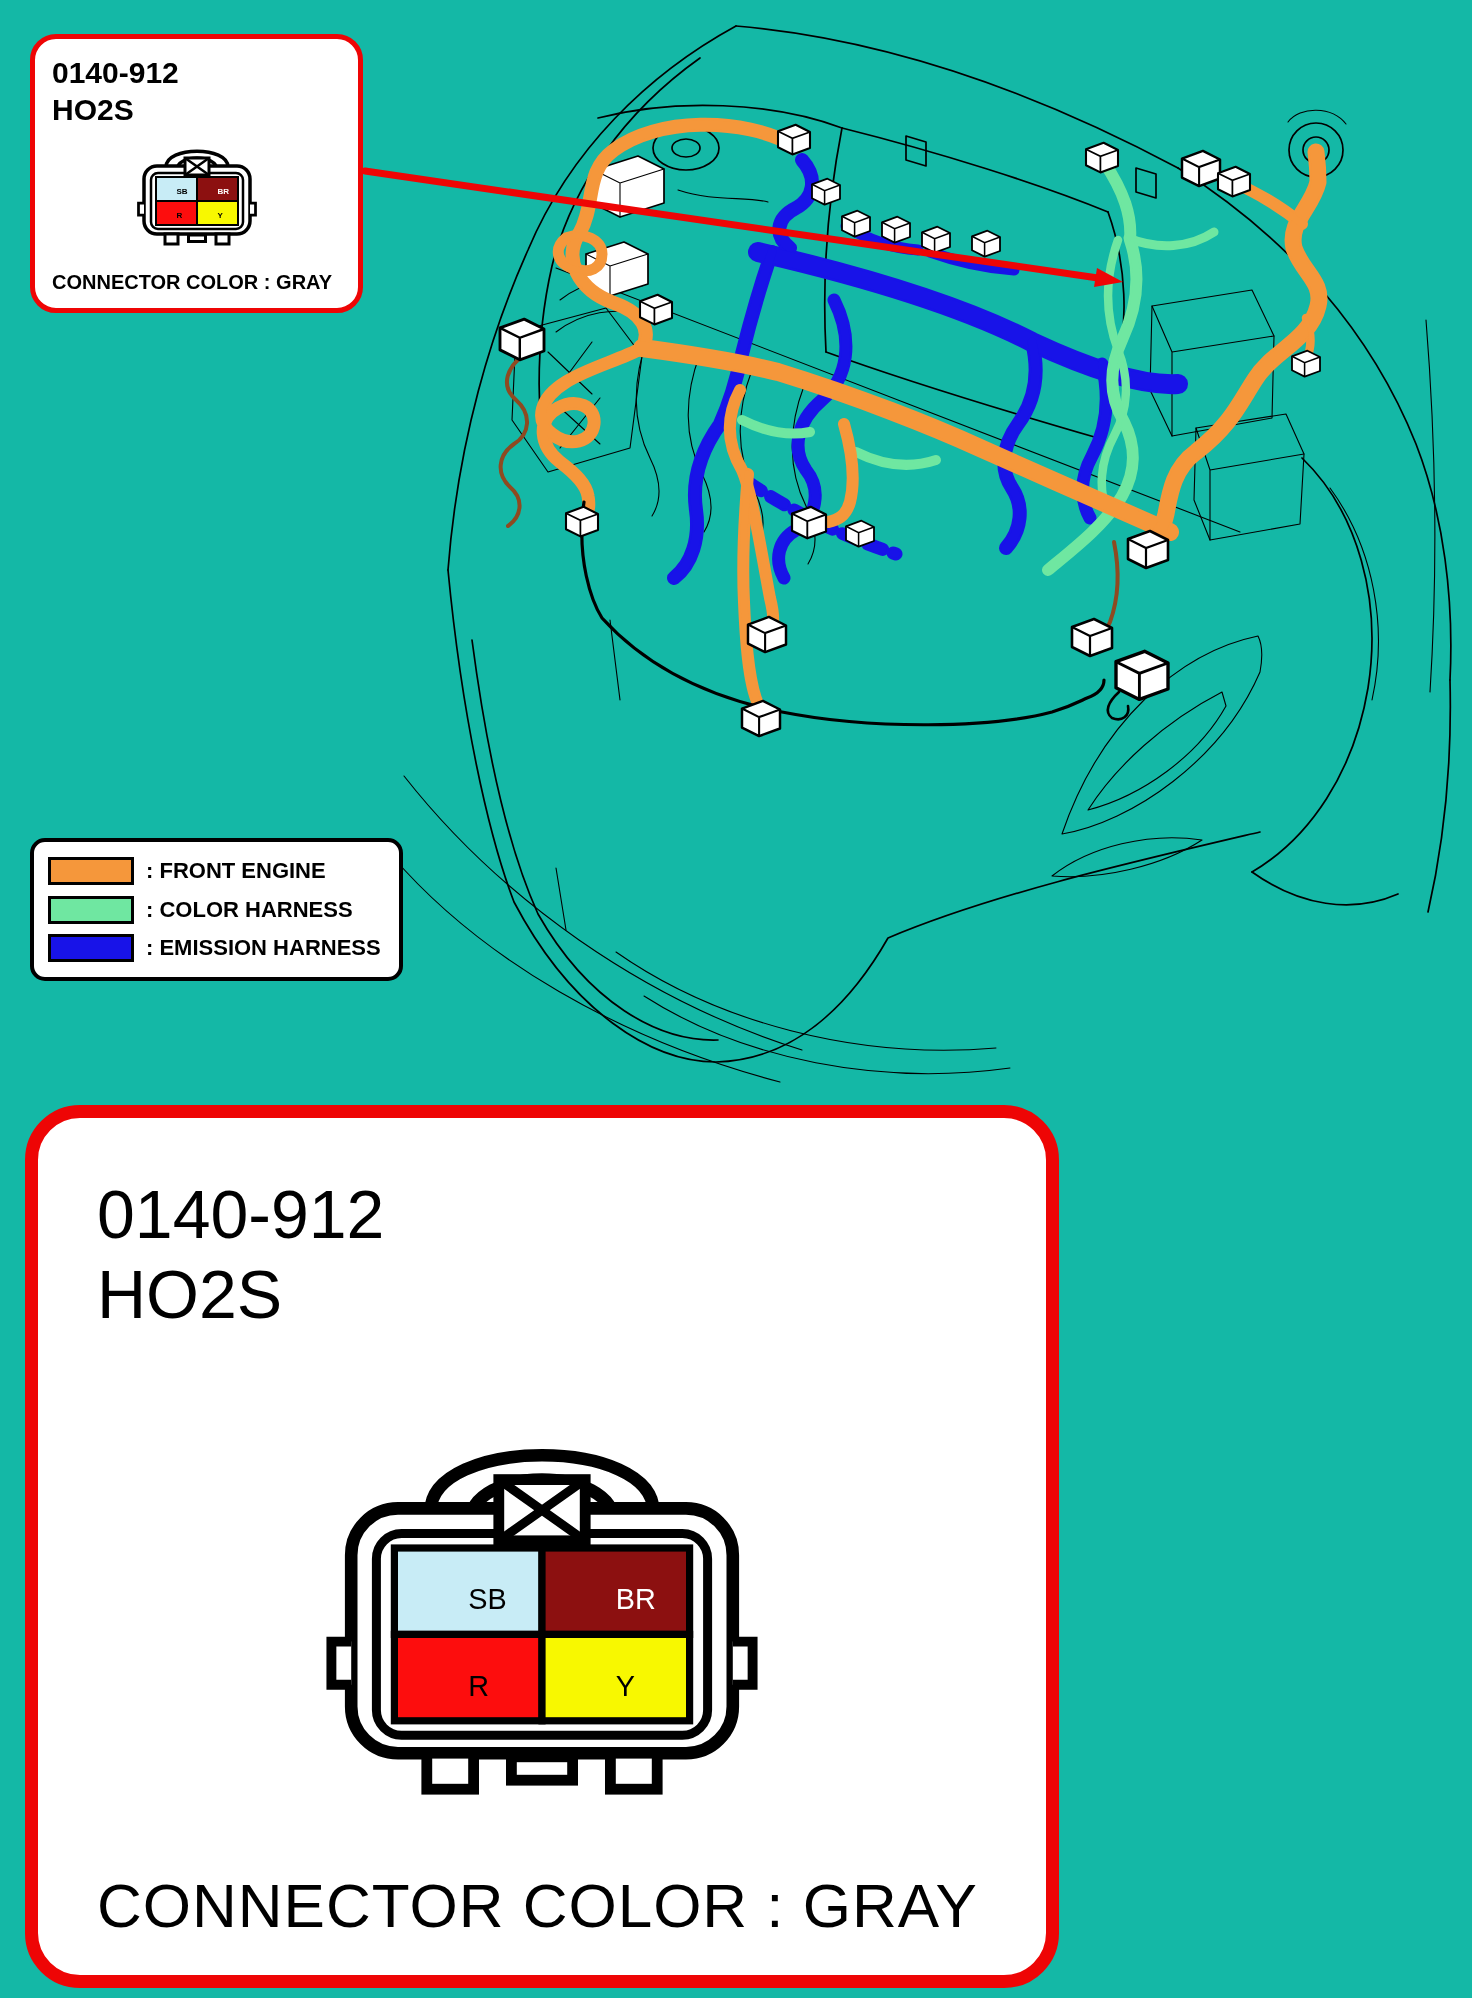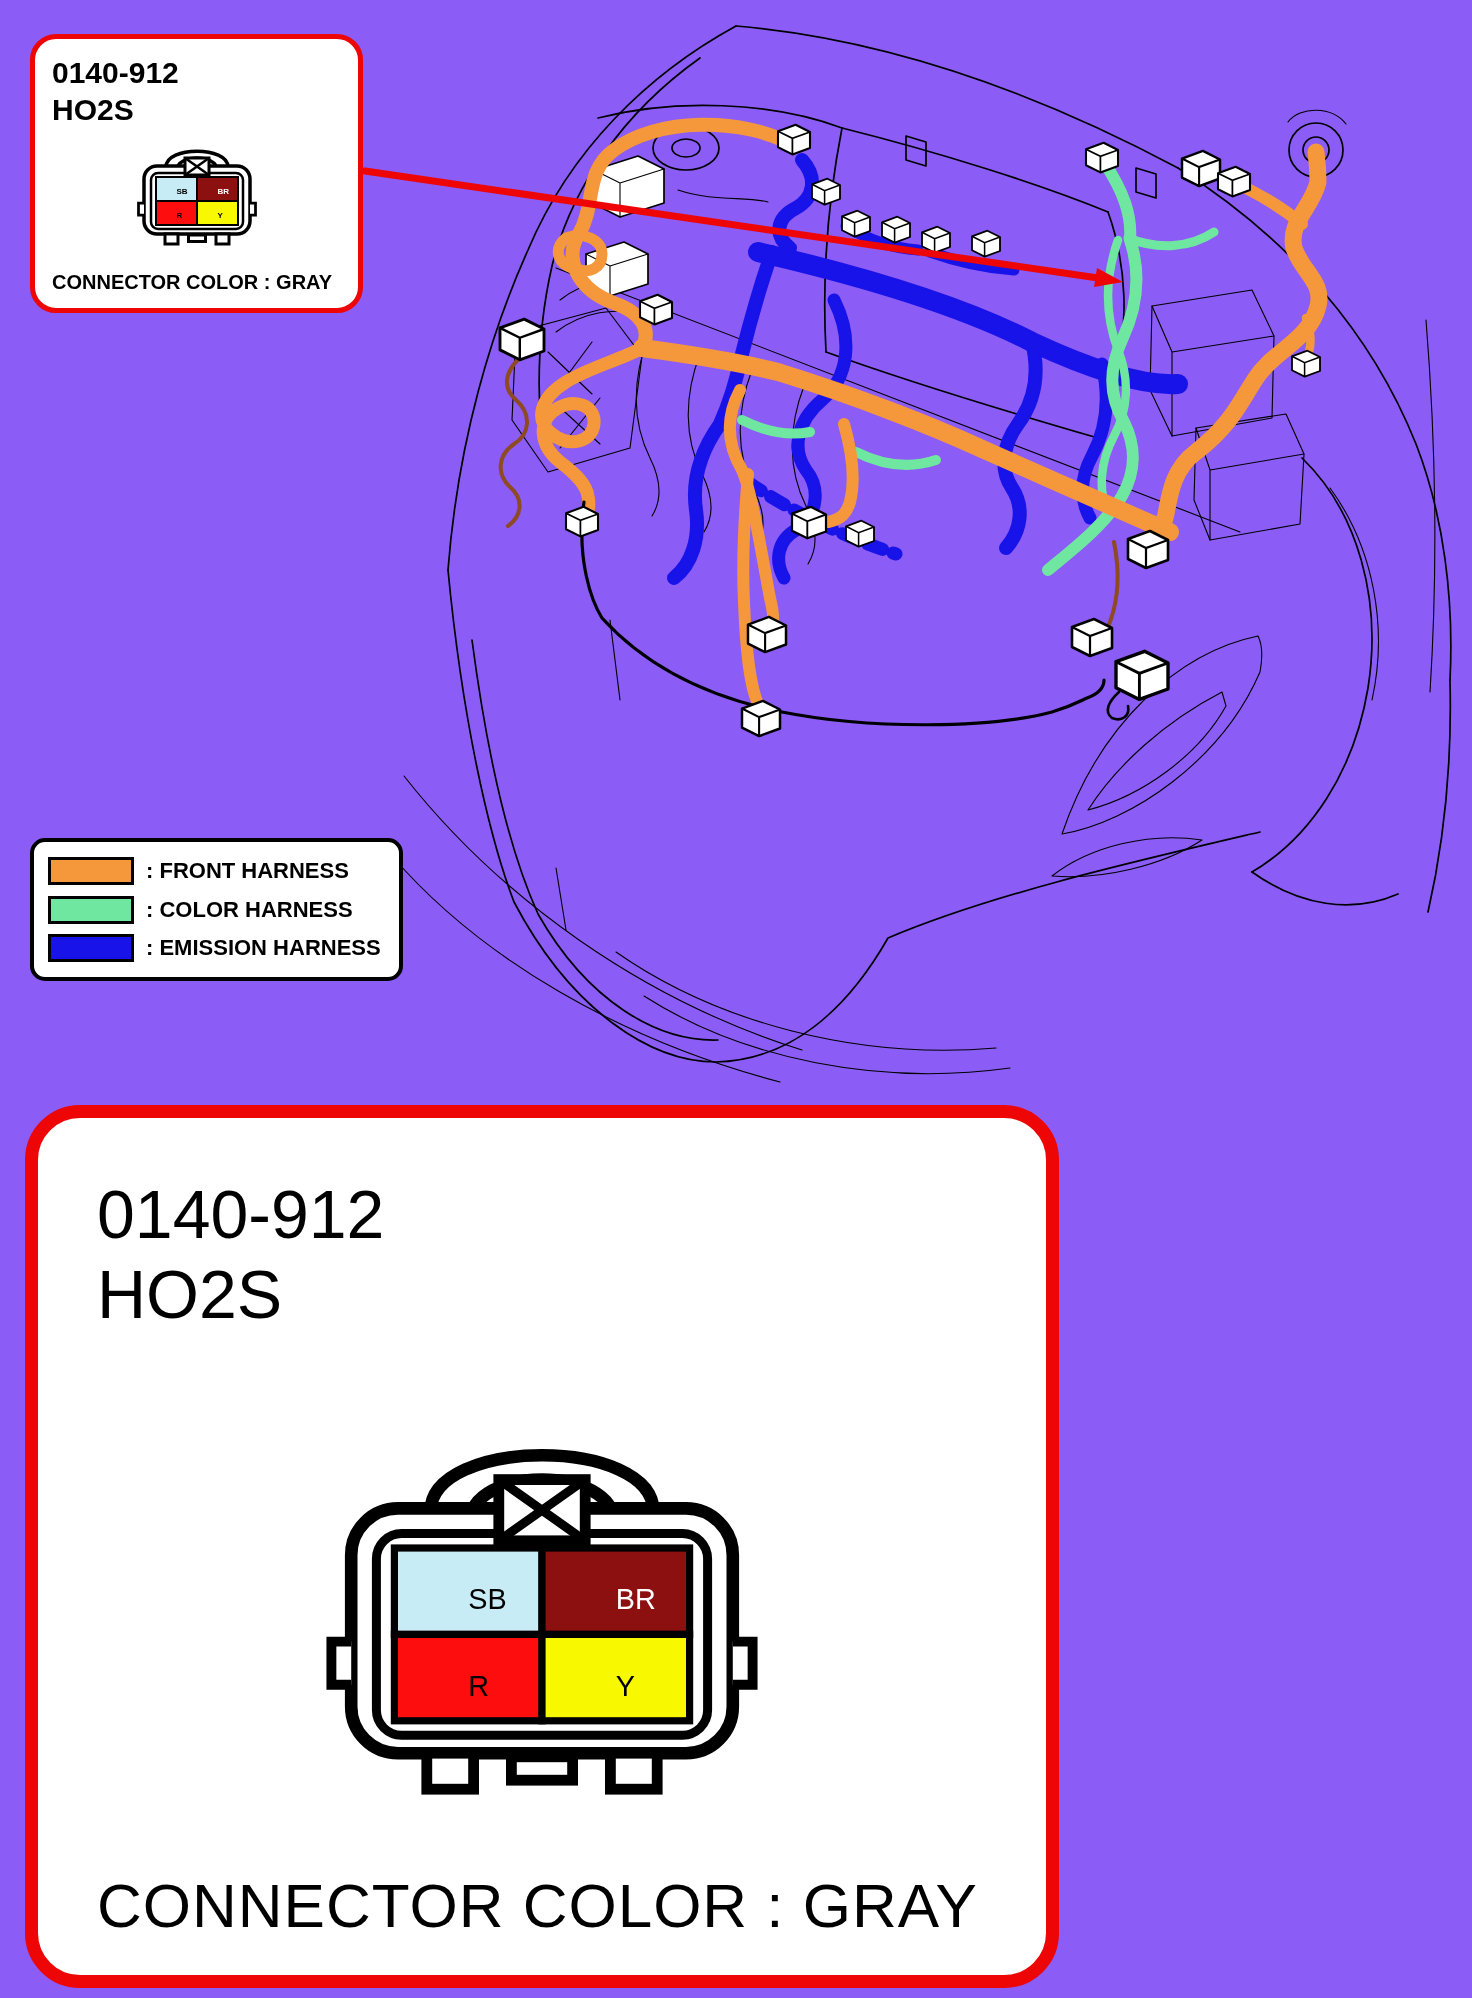--- a/index.html
+++ b/index.html
@@ -4,21 +4,21 @@
 <style>
   :root{
     --accent-red:#EE0505;
     --legend0:#F5973B; --legend1:#6FE7A1; --legend2:#1813E8;
     --pin0:#C8ECF6; --pin1:#8C1010; --pin2:#FD0D0D; --pin3:#F8F800;
     --pin0t:#000; --pin1t:#fff; --pin2t:#000; --pin3t:#000;
   }
   *{margin:0;padding:0;box-sizing:border-box}
   html,body{background:#fff}
   body{font-family:"Liberation Sans","DejaVu Sans",sans-serif;color:#000}
-  .page{position:relative;width:1472px;height:1998px;background:#8b5cf6;overflow:hidden}
+  .page{position:relative;width:1472px;height:1998px;background:#14b8a6;overflow:hidden}
   svg.diagram{position:absolute;left:0;top:0;width:1472px;height:1998px}
 
   
   g.outline path, g.outline ellipse, g.outline circle{fill:none;stroke:#000;stroke-width:1.7;stroke-linecap:round;stroke-linejoin:round}
   g.outline path.thin{stroke-width:1.1}
   g.outline path.solidwhite{fill:#fff}
   g.wires path{fill:none;stroke-linecap:round;stroke-linejoin:round}
   g.w-blue  path{stroke:var(--legend2)}
   g.w-green path{stroke:var(--legend1)}
   g.w-orange path{stroke:var(--legend0)}
@@ -263,21 +263,21 @@
     <div class="callout-name">HO2S</div>
     <svg class="glyph glyph-small" width="120" height="106" viewBox="0 0 240 212">
       <use href="#connector-glyph"></use>
     </svg>
     <div class="callout-note">CONNECTOR COLOR : GRAY</div>
   </div>
 
   <div class="legend">
     <div class="legend-row">
       <span class="legend-swatch sw0"></span>
-      <span class="legend-label">: FRONT HARNESS</span>
+      <span class="legend-label">: FRONT ENGINE</span>
     </div>
     <div class="legend-row">
       <span class="legend-swatch sw1"></span>
       <span class="legend-label">: COLOR HARNESS</span>
     </div>
     <div class="legend-row">
       <span class="legend-swatch sw2"></span>
       <span class="legend-label">: EMISSION HARNESS</span>
     </div>
   </div>

